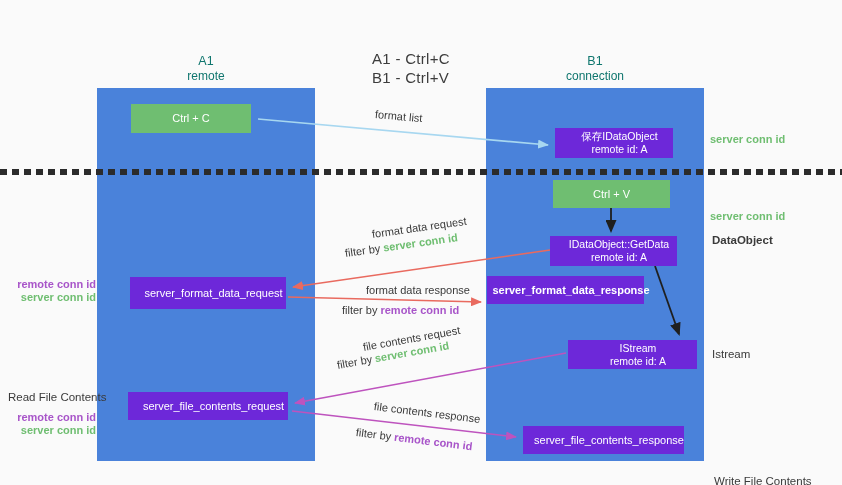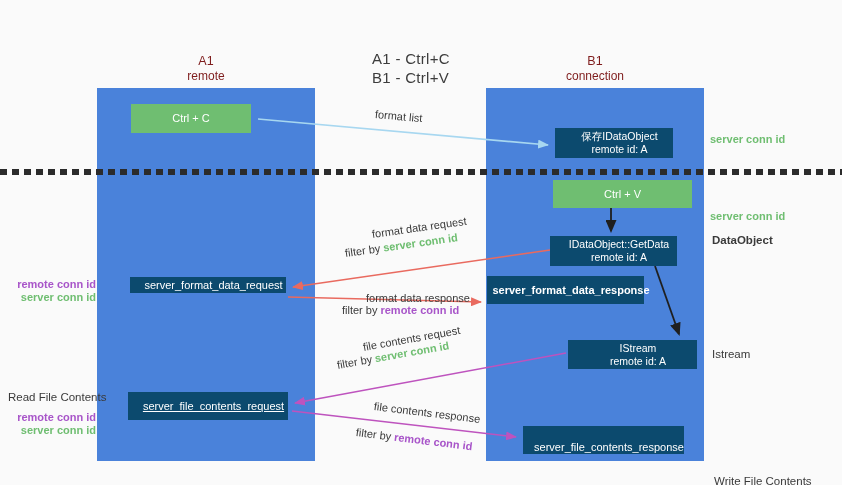--- a/index.html
+++ b/index.html
@@ -8,38 +8,38 @@
     width:842px;height:485px;
     background:#fafafa;
     font-family:"Liberation Sans","DejaVu Sans",sans-serif;
     color:#3a3a3a;
     overflow:hidden;
   }
   .abs{position:absolute;}
 
   .title-block{left:372px;top:8px;font-size:15px;line-height:19px;color:#3c3c3c;letter-spacing:.3px;margin-top:41px;}
 
-  .lifeline-header{top:54px;width:218px;text-align:center;line-height:15px;color:#7f1d1d;}
+  .lifeline-header{top:54px;width:218px;text-align:center;line-height:15px;color:#0f766e;}
   .lifeline-header .ll-name{font-size:12.5px;}
   .lifeline-header .ll-role{font-size:12px;}
 
   .lifeline{top:88px;width:218px;height:373px;background:#4a82da;}
 
   .separator{
     left:0;top:169px;width:842px;height:6px;
     background:repeating-linear-gradient(90deg,#2b2b2b 0 7px,transparent 7px 12px);
   }
 
   .node{
     display:flex;flex-direction:column;align-items:center;justify-content:center;
     color:#fff;font-size:11px;line-height:13px;text-align:center;
     box-sizing:border-box;
   }
   .node.green{background:#6fbe71;}
-  .node.orange{background:#0c4a6e;padding-left:11px;}
+  .node.orange{background:#6d28d9;padding-left:11px;}
 
   .svg-layer{left:0;top:0;width:842px;height:485px;pointer-events:none;}
 
   .flow-label{font-size:11px;color:#3a3a3a;white-space:nowrap;transform-origin:left center;}
   .fkey-green{color:#6fbe71;font-weight:bold;padding-left:3px;}
   .fkey-purple{color:#a855c9;font-weight:bold;padding-left:3px;}
 
   .side-green{color:#6fbe71;font-weight:bold;font-size:11px;white-space:nowrap;}
   .side-purple{color:#a855c9;font-weight:bold;font-size:11px;white-space:nowrap;}
   .side-dark{color:#3a3a3a;font-size:11.5px;white-space:nowrap;}
@@ -96,58 +96,58 @@
 
   <div class="abs node green" style="left:131px;top:104px;width:120px;height:29px;">
     <div>Ctrl + C</div>
   </div>
 
   <div class="abs node orange" style="left:555px;top:128px;width:118px;height:30px;font-size:10.5px;">
     <div>保存IDataObject</div>
     <div>remote id: A</div>
   </div>
 
-  <div class="abs node green" style="left:553px;top:180px;width:139px;height:28px;">
+  <div class="abs node green" style="left:553px;top:180px;width:117px;height:28px;">
     <div>Ctrl + V</div>
   </div>
 
   <div class="abs node orange" style="left:550px;top:236px;width:127px;height:30px;font-size:10.5px;">
     <div>IDataObject::GetData</div>
     <div>remote id: A</div>
   </div>
 
-  <div class="abs node orange" style="left:130px;top:277px;width:156px;height:16px;">
+  <div class="abs node orange" style="left:130px;top:277px;width:156px;height:32px;">
     <div>server_format_data_request</div>
   </div>
 
   <div class="abs node orange" style="left:487px;top:276px;width:157px;height:28px;font-weight:bold;">
     <div>server_format_data_response</div>
   </div>
 
   <div class="abs node orange" style="left:568px;top:340px;width:129px;height:29px;font-size:10.5px;">
     <div>IStream</div>
     <div>remote id: A</div>
   </div>
 
-  <div class="abs node orange" style="left:128px;top:392px;width:160px;height:28px;text-decoration:underline;">
+  <div class="abs node orange" style="left:128px;top:392px;width:160px;height:28px;">
     <div>server_file_contents_request</div>
   </div>
 
-  <div class="abs node orange" style="left:523px;top:426px;width:161px;height:28px;justify-content:flex-end;">
+  <div class="abs node orange" style="left:523px;top:426px;width:161px;height:28px;">
     <div>server_file_contents_response</div>
   </div>
 
   <div class="abs flow-label" style="left:375px;top:108px;transform:rotate(5deg);">format list</div>
 
   <div class="abs flow-label" style="left:372px;top:228px;transform:rotate(-8deg);">format data request</div>
   <div class="abs flow-label" style="left:345px;top:247px;transform:rotate(-8deg);">
     <span>filter by</span><span class="fkey-green">server conn id</span>
   </div>
 
-  <div class="abs flow-label" style="left:366px;top:292px;">format data response</div>
+  <div class="abs flow-label" style="left:366px;top:284px;">format data response</div>
   <div class="abs flow-label" style="left:342px;top:304px;">
     <span>filter by</span><span class="fkey-purple">remote conn id</span>
   </div>
 
   <div class="abs flow-label" style="left:363px;top:341px;transform:rotate(-10deg);">file contents request</div>
   <div class="abs flow-label" style="left:337px;top:359px;transform:rotate(-10deg);">
     <span>filter by</span><span class="fkey-green">server conn id</span>
   </div>
 
   <div class="abs flow-label" style="left:374px;top:400px;transform:rotate(7deg);">file contents response</div>

